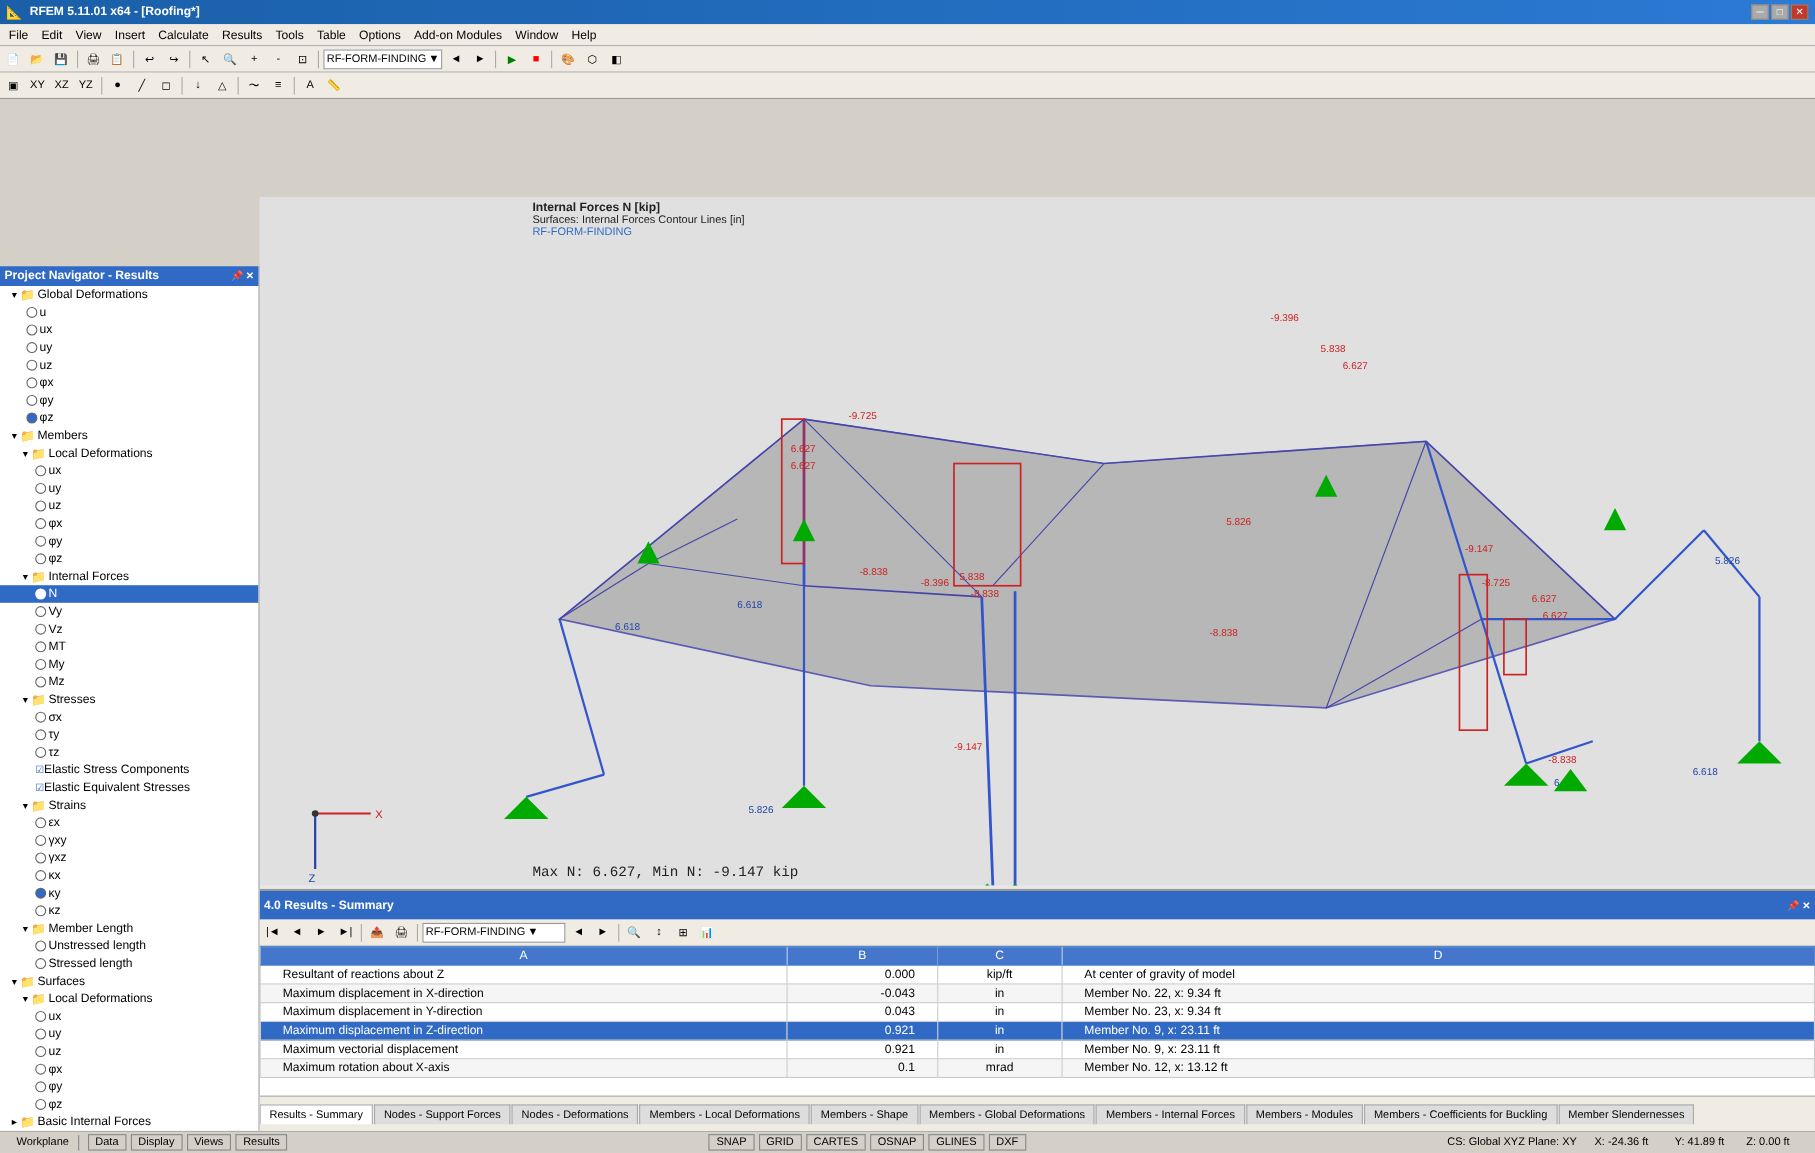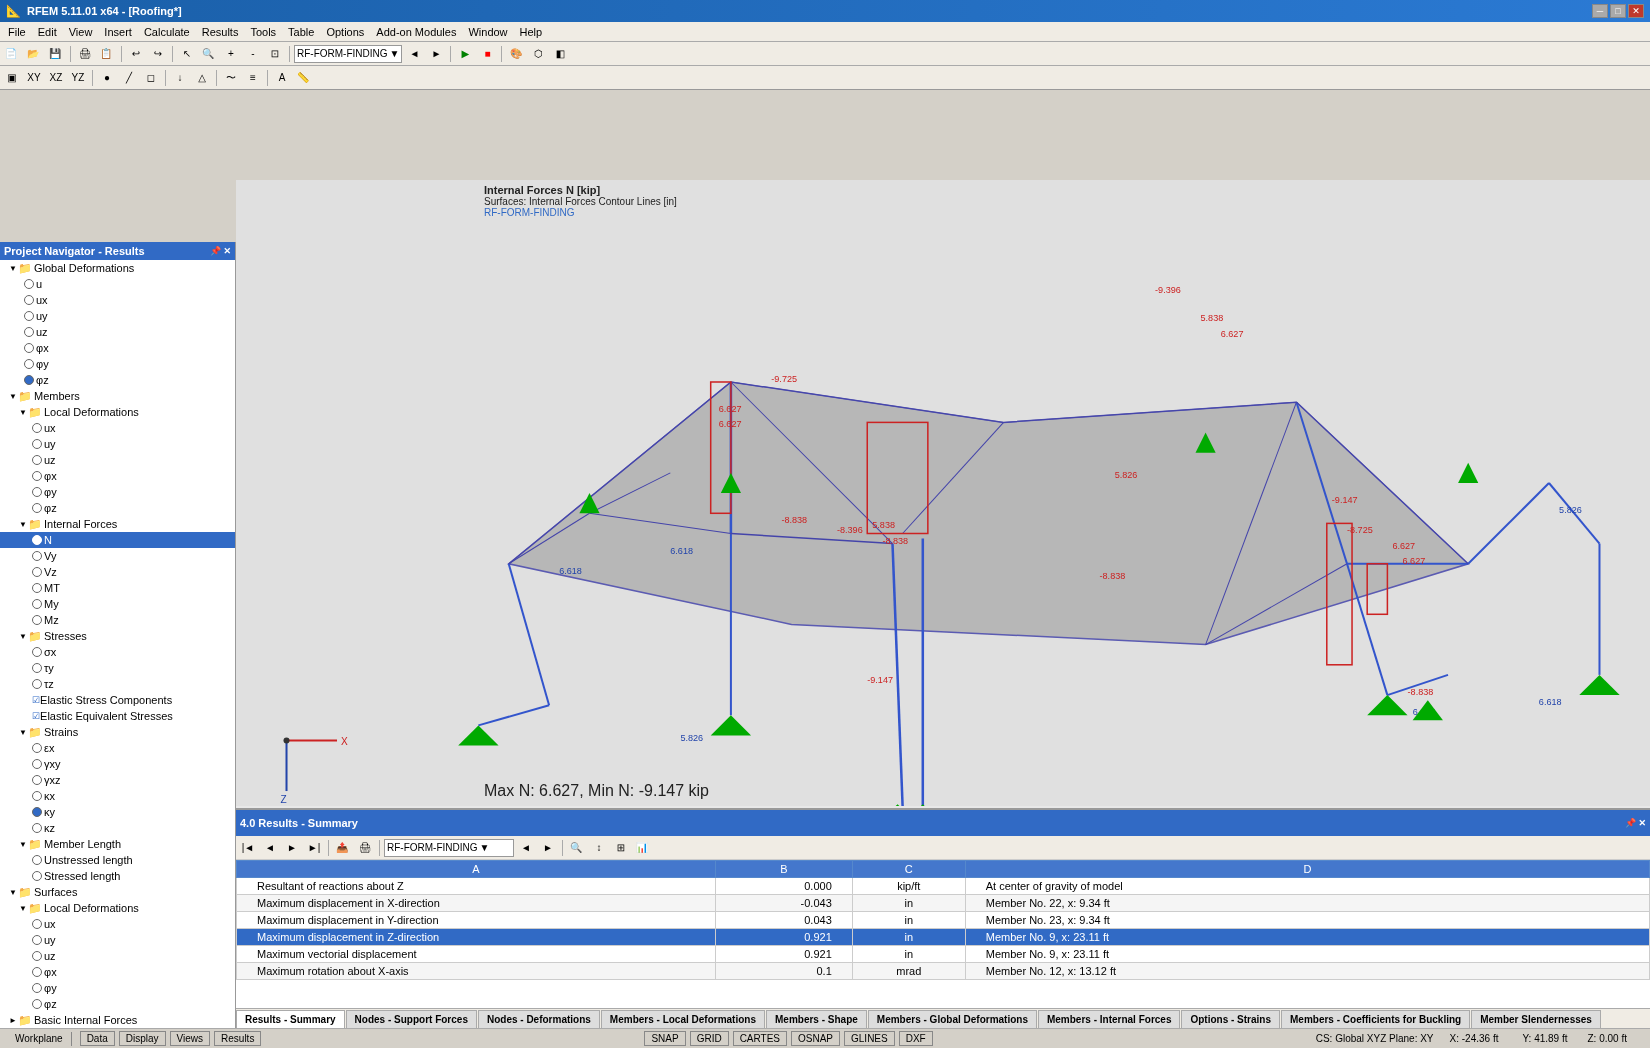--- a/index.html
+++ b/index.html
@@ -159,27 +159,26 @@
     .results-table tr:nth-child(even) td { background: #f5f5f5; }
     .results-table tr.highlight:nth-child(even) td { background: #316ac5; }
     .col-a { width: 280px; }
     .col-b { width: 80px; text-align: right; }
     .col-c { width: 60px; text-align: center; }
     .col-d { width: 400px; }
 
     
     #results-tabs {
       background: #f0ece4;
-      height: 20px;
+      height: 32px;
       display: flex;
       align-items: center;
       border-top: 1px solid #aaa;
       overflow-x: auto;
       white-space: nowrap;
-      font-weight: bold;
     }
     .result-tab {
       padding: 2px 8px;
       font-size: 10px;
       border: 1px solid #aaa;
       border-bottom: none;
       background: #ddd;
       cursor: pointer;
       height: 18px;
       display: inline-flex;
@@ -205,21 +204,21 @@
       background: #d4d0c8;
       border: 1px solid #888;
       font-size: 10px;
       cursor: pointer;
     }
 
     
     #viewport-svg { width: 100%; height: 100%; }
 
     
-    .max-min-label { position: absolute; bottom: 8px; left: 248px; font-size: 16px; color: #222; }
+    .max-min-label { position: absolute; bottom: 8px; left: 248px; font-size: 13px; color: #222; font-family: Liberation Mono, monospace; }
 
     
     .tree-container::-webkit-scrollbar { width: 8px; }
     .tree-container::-webkit-scrollbar-track { background: #f0f0f0; }
     .tree-container::-webkit-scrollbar-thumb { background: #aaa; }
 
     .results-table-container::-webkit-scrollbar { width: 8px; height: 8px; }
     .results-table-container::-webkit-scrollbar-track { background: #f0f0f0; }
     .results-table-container::-webkit-scrollbar-thumb { background: #aaa; }
   </style>
@@ -775,21 +774,21 @@
         </table>
       </div>
       <div id="results-tabs">
         <div class="result-tab active">Results - Summary</div>
         <div class="result-tab">Nodes - Support Forces</div>
         <div class="result-tab">Nodes - Deformations</div>
         <div class="result-tab">Members - Local Deformations</div>
         <div class="result-tab">Members - Shape</div>
         <div class="result-tab">Members - Global Deformations</div>
         <div class="result-tab">Members - Internal Forces</div>
-        <div class="result-tab">Options - Strains</div>
+        <div class="result-tab">Members - Modules</div>
         <div class="result-tab">Members - Coefficients for Buckling</div>
         <div class="result-tab">Member Slendernesses</div>
       </div>
     </div>
   </div>
 </div>
 
 <div id="status-bar">
   <div class="status-section">
     <span>Workplane</span>

